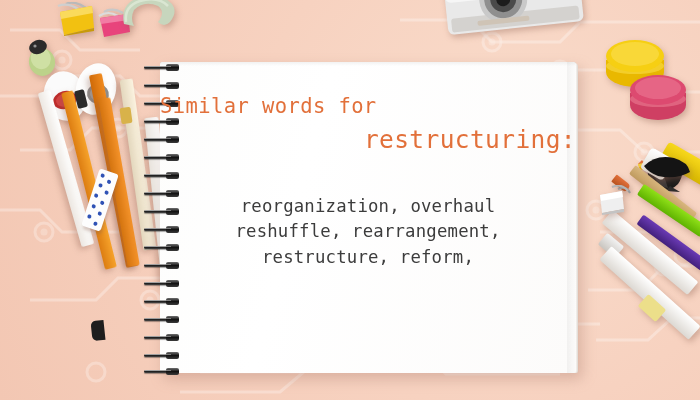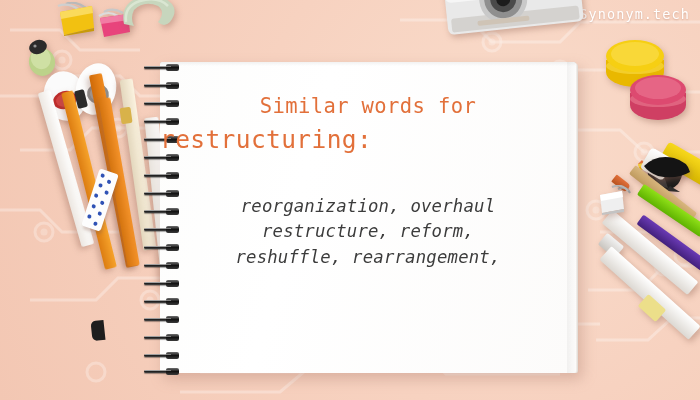--- a/index.html
+++ b/index.html
@@ -41,27 +41,27 @@
       background:linear-gradient(180deg,#8e8e8e,#1d1d1d 45%,#4a4a4a);
       border-radius:2px;
       box-shadow:0 1px 1px rgba(0,0,0,.35);}
   .coil .knob{left:22px;top:0px;width:13px;height:7px;
       background:linear-gradient(180deg,#6f6f6f,#121212 50%,#3b3b3b);
       border-radius:2px;}
   .coil .hl{left:1px;top:2.2px;width:26px;height:1px;background:rgba(255,255,255,.38);}
 
   
   .pad-text{position:absolute;left:0;top:0;width:416px;height:311px;}
-  .title-1{position:absolute;left:0;top:32px;width:416px;text-align:center;
+  .title-1{position:absolute;left:0;top:32px;width:416px;text-align:left;
       color:#e2703a;font-size:20.5px;letter-spacing:.4px;}
-  .title-2{position:absolute;left:0;top:63px;width:416px;text-align:left;
+  .title-2{position:absolute;left:0;top:63px;width:416px;text-align:right;
       color:#e2703a;font-size:24.5px;letter-spacing:.4px;}
   .wordlist{position:absolute;left:8px;top:132px;width:400px;text-align:center;
       color:#3c3c3c;font-size:17.3px;line-height:25.4px;letter-spacing:.2px;}
-  .wordlist div{white-space:nowrap;font-style:italic;}
+  .wordlist div{white-space:nowrap;}
 
   
   .watermark{position:absolute;right:10px;top:6px;color:#ffffff;
       font-size:13.5px;letter-spacing:1.1px;
       text-shadow:0 1px 2px rgba(150,90,70,.35);}
 
   
   .prop{position:absolute;}
   .sh{filter:drop-shadow(2px 3px 3px rgba(140,95,80,.38));}
 
@@ -140,21 +140,20 @@
       <circle cx="492" cy="42" r="3.5"></circle>
         <circle cx="560" cy="70" r="3.5"></circle>
       <circle cx="466" cy="156" r="3.5"></circle>
         <circle cx="644" cy="152" r="3.5"></circle>
       <circle cx="684" cy="256" r="3.5"></circle>
         <circle cx="324" cy="350" r="3.5"></circle>
       <circle cx="596" cy="210" r="3.5"></circle>
     </g>
   </svg>
 
-  <div class="watermark">Synonym.tech</div>
 
   <svg class="prop clip-y sh" viewBox="0 0 44 34">
     <path d="M14 2 Q22 -2 34 6" stroke="#b9b9b9" stroke-width="2.4" fill="none"></path>
     <path d="M6 4 Q16 0 28 8" stroke="#cfcfcf" stroke-width="2.4" fill="none"></path>
     <path d="M8 10 L40 4 L42 26 L12 33 Z" fill="#f2c111"></path>
     <path d="M8 10 L40 4 L41 11 L9 17 Z" fill="#fada5c"></path>
     <path d="M12 33 L42 26 L42 29 L12 34 Z" fill="#c79a0a"></path>
   </svg>
 
   <svg class="prop clip-p sh" viewBox="0 0 36 30">
@@ -421,19 +420,19 @@
           <i class="knob"></i>
           <i class="hl"></i>
         </div>
     </div>
 
     <div class="pad-text">
       <div class="title-1">Similar words for</div>
       <div class="title-2">restructuring:</div>
       <div class="wordlist">
         <div>reorganization, overhaul</div>
+        <div>reshuffle, rearrangement,</div>
         <div>restructure, reform,</div>
-        <div>reshuffle, rearrangement,</div>
       </div>
     </div>
   </div>
 
 </div>
 
 </body></html>

